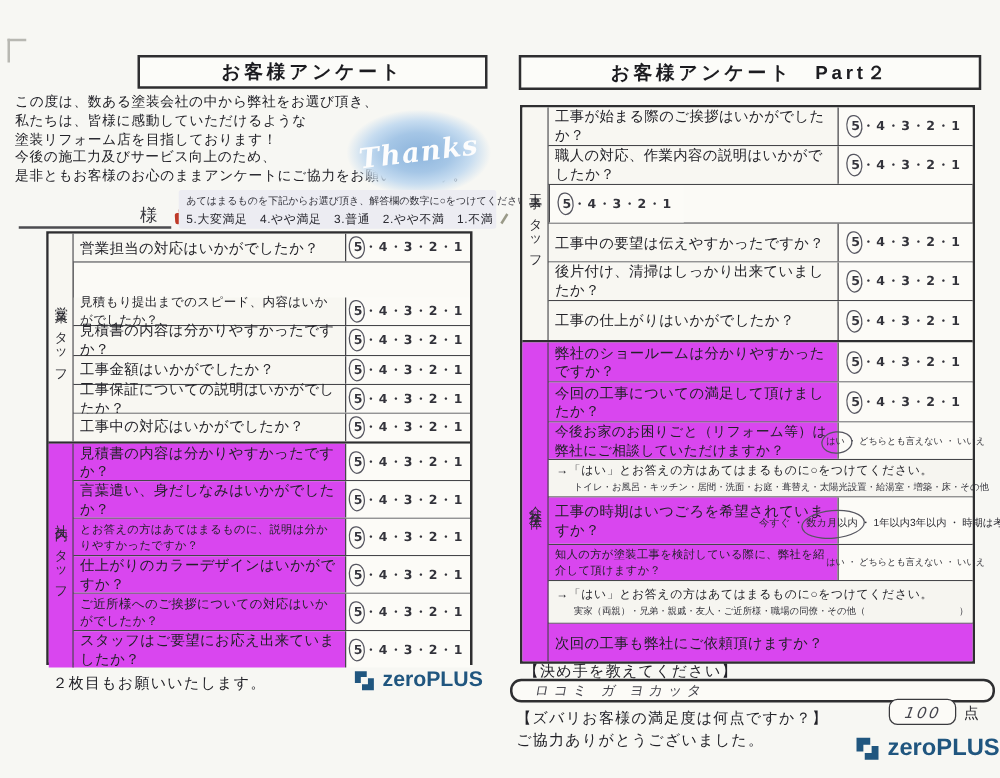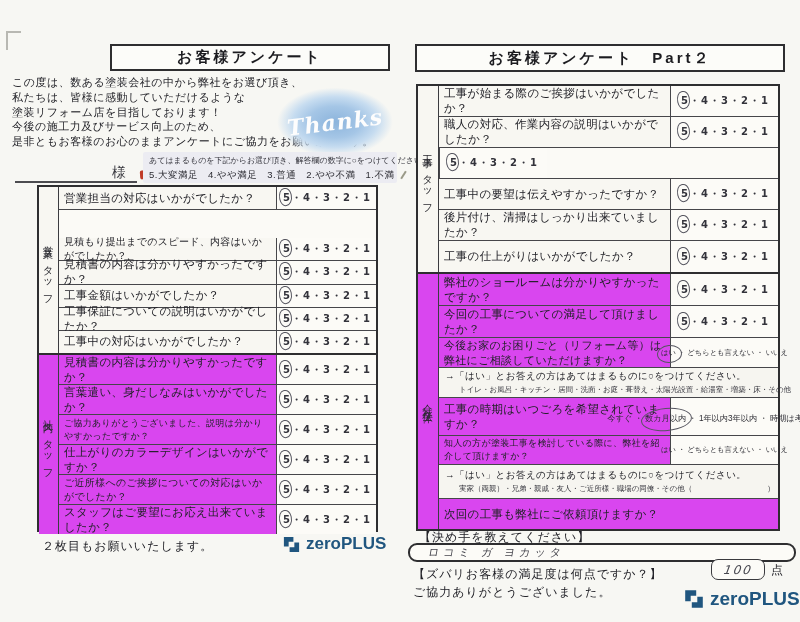--- a/index.html
+++ b/index.html
@@ -184,21 +184,21 @@
         <div class="trow" style="flex: 1 1 0%;">
           <div class="q-cell">
             <span style="font-size: 11.5px;">言葉遣い、身だしなみはいかがでしたか？</span>
           </div>
           <div class="a-cell" style="width: 100px;">
             <span class="rate"><span class="num circ">5</span><span class="dot">・</span><span class="num">4</span><span class="dot">・</span><span class="num">3</span><span class="dot">・</span><span class="num">2</span><span class="dot">・</span><span class="num">1</span></span>
           </div>
         </div>
         <div class="trow" style="flex: 1 1 0%;">
           <div class="q-cell">
-            <span style="font-size: 9px;">ご協力ありがとうございました、説明は分かりやすかったですか？</span>
+            <span style="font-size: 9px;">とお答えの方はあてはまるものに、説明は分かりやすかったですか？</span>
           </div>
           <div class="a-cell" style="width: 100px;">
             <span class="rate"><span class="num circ">5</span><span class="dot">・</span><span class="num">4</span><span class="dot">・</span><span class="num">3</span><span class="dot">・</span><span class="num">2</span><span class="dot">・</span><span class="num">1</span></span>
           </div>
         </div>
         <div class="trow" style="flex: 1 1 0%;">
           <div class="q-cell">
             <span style="font-size: 11.5px;">仕上がりのカラーデザインはいかがですか？</span>
           </div>
           <div class="a-cell" style="width: 100px;">

